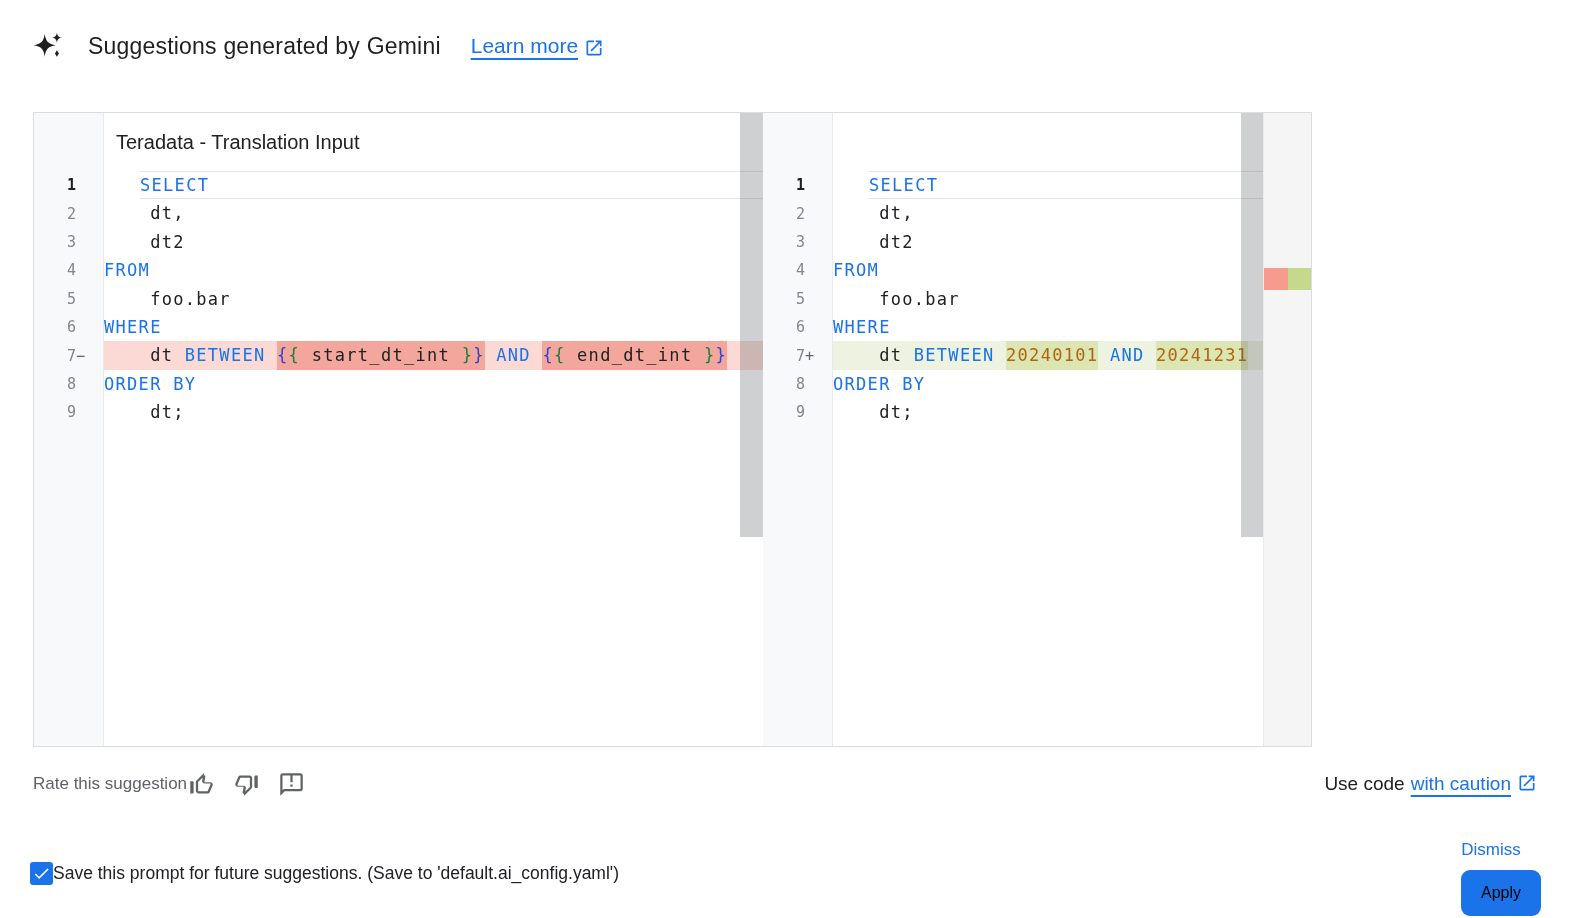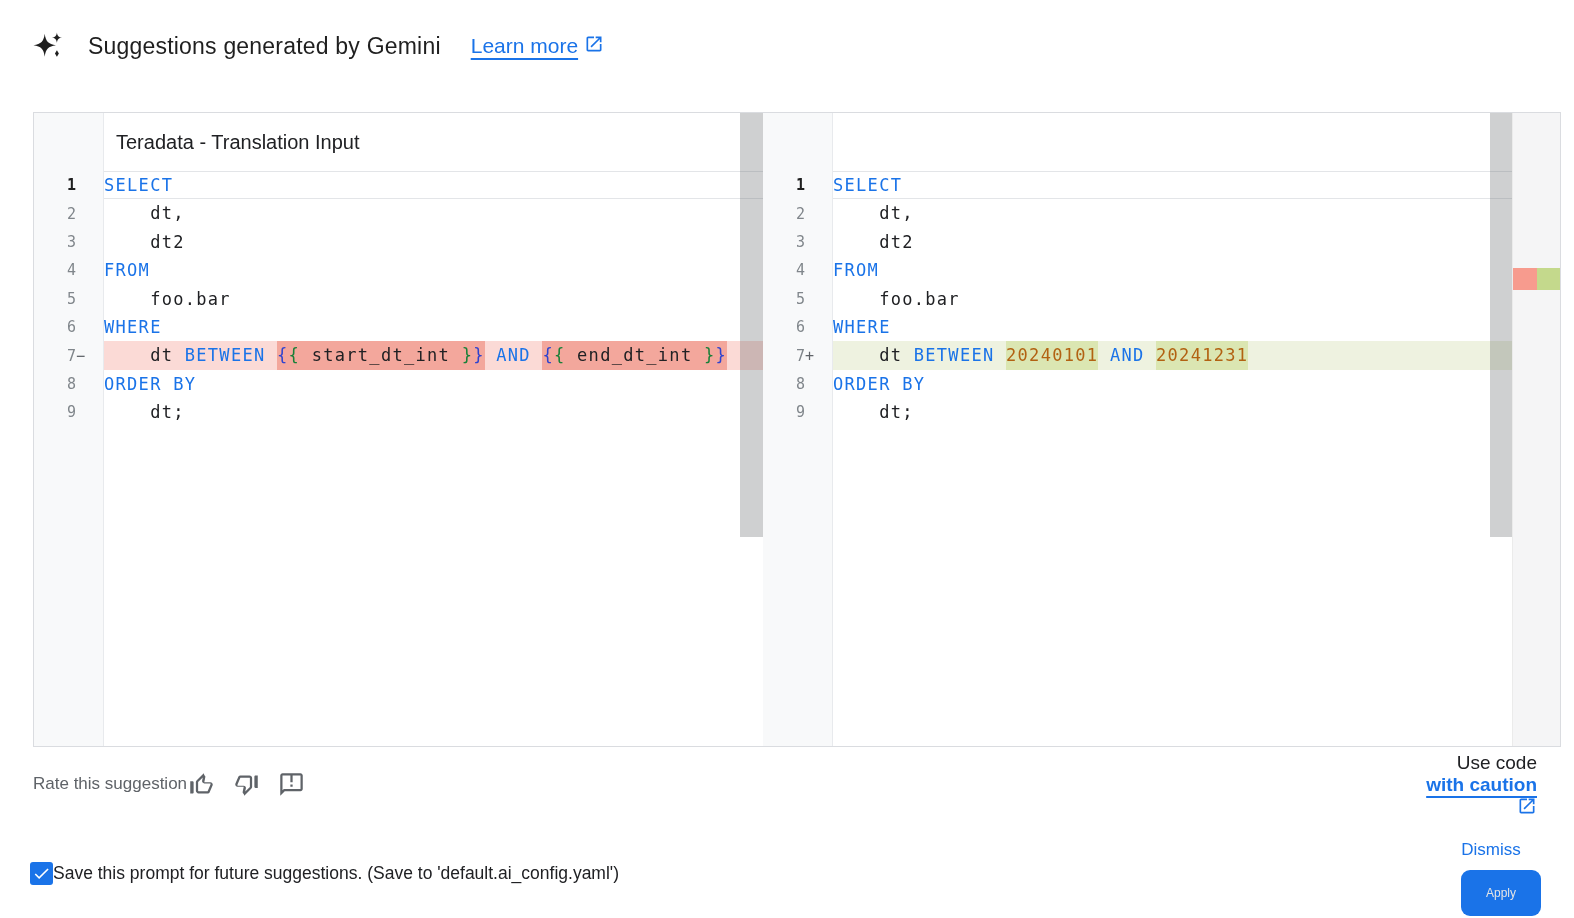--- a/index.html
+++ b/index.html
@@ -6,50 +6,50 @@
   html,body { background:#fff; }
   .screen {
     position:relative; width:1574px; height:918px; background:#fff;
     font-family:"Liberation Sans", sans-serif; color:#202124; overflow:hidden;
   }
 
   
   .top-header { position:absolute; left:33px; top:28px; height:36px; display:flex; align-items:center; }
   .spark-icon { width:30px; height:30px; margin-right:25px; }
   .main-title { font-size:23px; color:#1f1f1f; letter-spacing:.2px; }
-  .learn-more { margin-left:30px; display:flex; align-items:flex-start; cursor:pointer; }
+  .learn-more { margin-left:30px; display:flex; align-items:flex-end; cursor:pointer; }
   .learn-more .lm-text {
     font-size:21px; font-weight:500; color:var(--blue);
     text-decoration:underline; text-underline-offset:5px; text-decoration-thickness:2px;
   }
   .learn-more svg { margin-left:6px; }
 
   
-  .panels { position:absolute; left:33px; top:112px; width:1528px; height:635px;
+  .panels { position:absolute; left:33px; top:112px; width:1279px; height:635px;
             border:1px solid var(--border); display:flex; background:#fff; }
   .panel { position:relative; height:100%; }
   .panel-left  { width:729px; }
   .panel-right { flex:1; }
   .gutter-bg { position:absolute; left:0; top:0; bottom:0; width:70px;
                background:var(--gutter-bg); border-right:1px solid #e8eaed; }
   .panel-header { position:relative; height:58px; display:flex; align-items:center;
                   padding-left:82px; font-size:20px; color:#202124; }
   .rows { position:absolute; top:58px; left:0; right:0; }
   .panel-right .rows { right:48px; }
   .row { display:flex; height:28.4px; align-items:center; }
   .gutter-cell { width:70px; flex:none; display:flex; align-items:center;
                  font-family:"DejaVu Sans Mono", monospace; font-size:15px; color:var(--ln); }
   .gutter-cell .ln { width:42px; text-align:right; display:inline-block; }
   .gutter-cell .sign { width:28px; text-align:left; display:inline-block; color:#5f6368; }
   .row.current .ln { color:var(--ln-active); font-weight:700; }
   .content { flex:1; height:100%; display:flex; align-items:center;
              font-family:"DejaVu Sans Mono", monospace; font-size:17px;
              letter-spacing:1.3px; line-height:28.4px; color:var(--plain);
              white-space:pre; overflow:hidden; }
-  .row.current .content { border-top:1px solid #e3e5e8; border-bottom:1px solid #e3e5e8; }
+  .row.current .content { border-top:1px solid #e3e5e8; border-bottom:1px solid #e3e5e8;margin-left:36px; }
   .row.diff-removed .content { background:var(--row-removed); }
   .row.diff-added   .content { background:var(--row-added); }
   .row.diff-removed .m { background:var(--tok-removed); }
   .row.diff-added   .m { background:var(--tok-added); }
   .tk-kw  { color:var(--kw); }
   .tk-pl  { color:var(--plain); }
   .tk-num { color:var(--num); }
   .tk-b1  { color:var(--b-outer); }
   .tk-b2  { color:var(--b-inner); }
 
@@ -63,37 +63,37 @@
   .ov-removed { width:24px; height:22px; background:var(--marker-removed); }
   .ov-added   { width:24px; height:22px; background:var(--marker-added); }
 
   
   .rate-row { position:absolute; left:33px; right:37px; top:768px; height:32px;
               display:flex; align-items:center; }
   .rate-label { font-size:17px; color:var(--muted); }
   .rate-icons { display:flex; align-items:center; gap:17px; }
   .icon-btn { width:28px; height:28px; display:flex; align-items:center; justify-content:center;
               cursor:pointer; color:#5f6368; }
-  .use-code { margin-left:auto; display:flex; align-items:flex-end; font-size:19px; color:#202124;flex-direction:column; }
+  .use-code { margin-left:auto; display:flex; align-items:flex-start; font-size:19px; color:#202124; }
   .use-code .caution-link { margin-left:6px; color:var(--blue); cursor:pointer;
-    text-decoration:underline; text-underline-offset:5px; text-decoration-thickness:2px;font-weight:bold; }
+    text-decoration:underline; text-underline-offset:5px; text-decoration-thickness:2px; }
   .use-code svg { margin-left:6px; }
 
   
   .bottom-bar { position:absolute; left:30px; right:33px; top:849px; height:48px;
                 display:flex; align-items:center; }
   .checkbox { width:23px; height:23px; border-radius:3px; background:var(--blue);
               display:flex; align-items:center; justify-content:center; cursor:pointer; flex:none; }
   .save-label { margin-left:0; font-size:17.5px; color:#202124; }
   .bar-actions { margin-left:auto; display:flex; align-items:center;flex-direction:column; }
   .dismiss-btn { font-size:17px; font-weight:500; color:var(--blue); cursor:pointer;
                  padding:10px 14px; border-radius:6px; background:none; border:none;
                  font-family:"Liberation Sans", sans-serif; }
   .apply-btn { margin-left:20px; width:80px; height:46px; border:none; border-radius:9px;
-               background:var(--blue); color:#e5e5e5; font-size:12px; font-weight:500;
+               background:var(--blue); color:#000000; font-size:16px; font-weight:500;
                cursor:pointer; font-family:"Liberation Sans", sans-serif; }
 </style>
 </head>
 <body>
 
 <div class="screen" style="--blue: #1a73e8; --text: #202124; --muted: #5f6368; --border: #dadce0; --gutter-bg: #f8f9fa; --ln: #80868b; --ln-active: #1f1f1f; --kw: #1a73e8; --plain: #202124; --num: #b26212; --b-outer: #2f43cf; --b-inner: #188038; --row-removed: #fbdad6; --tok-removed: #f3a79c; --row-added: #eef2e0; --tok-added: #dbe6b2; --marker-removed: #f79b8e; --marker-added: #c4d98c; --scroll: rgba(95,99,104,0.30);">
 
   <div class="top-header">
     <svg class="spark-icon" viewBox="0 0 32 32" fill="#1f1f1f">
       <path d="M12.5 3 C13.6 11.2 16.3 14 24.5 15.2 C16.3 16.4 13.6 19.2 12.5 27.4 C11.4 19.2 8.7 16.4 0.5 15.2 C8.7 14 11.4 11.2 12.5 3 Z"></path>

